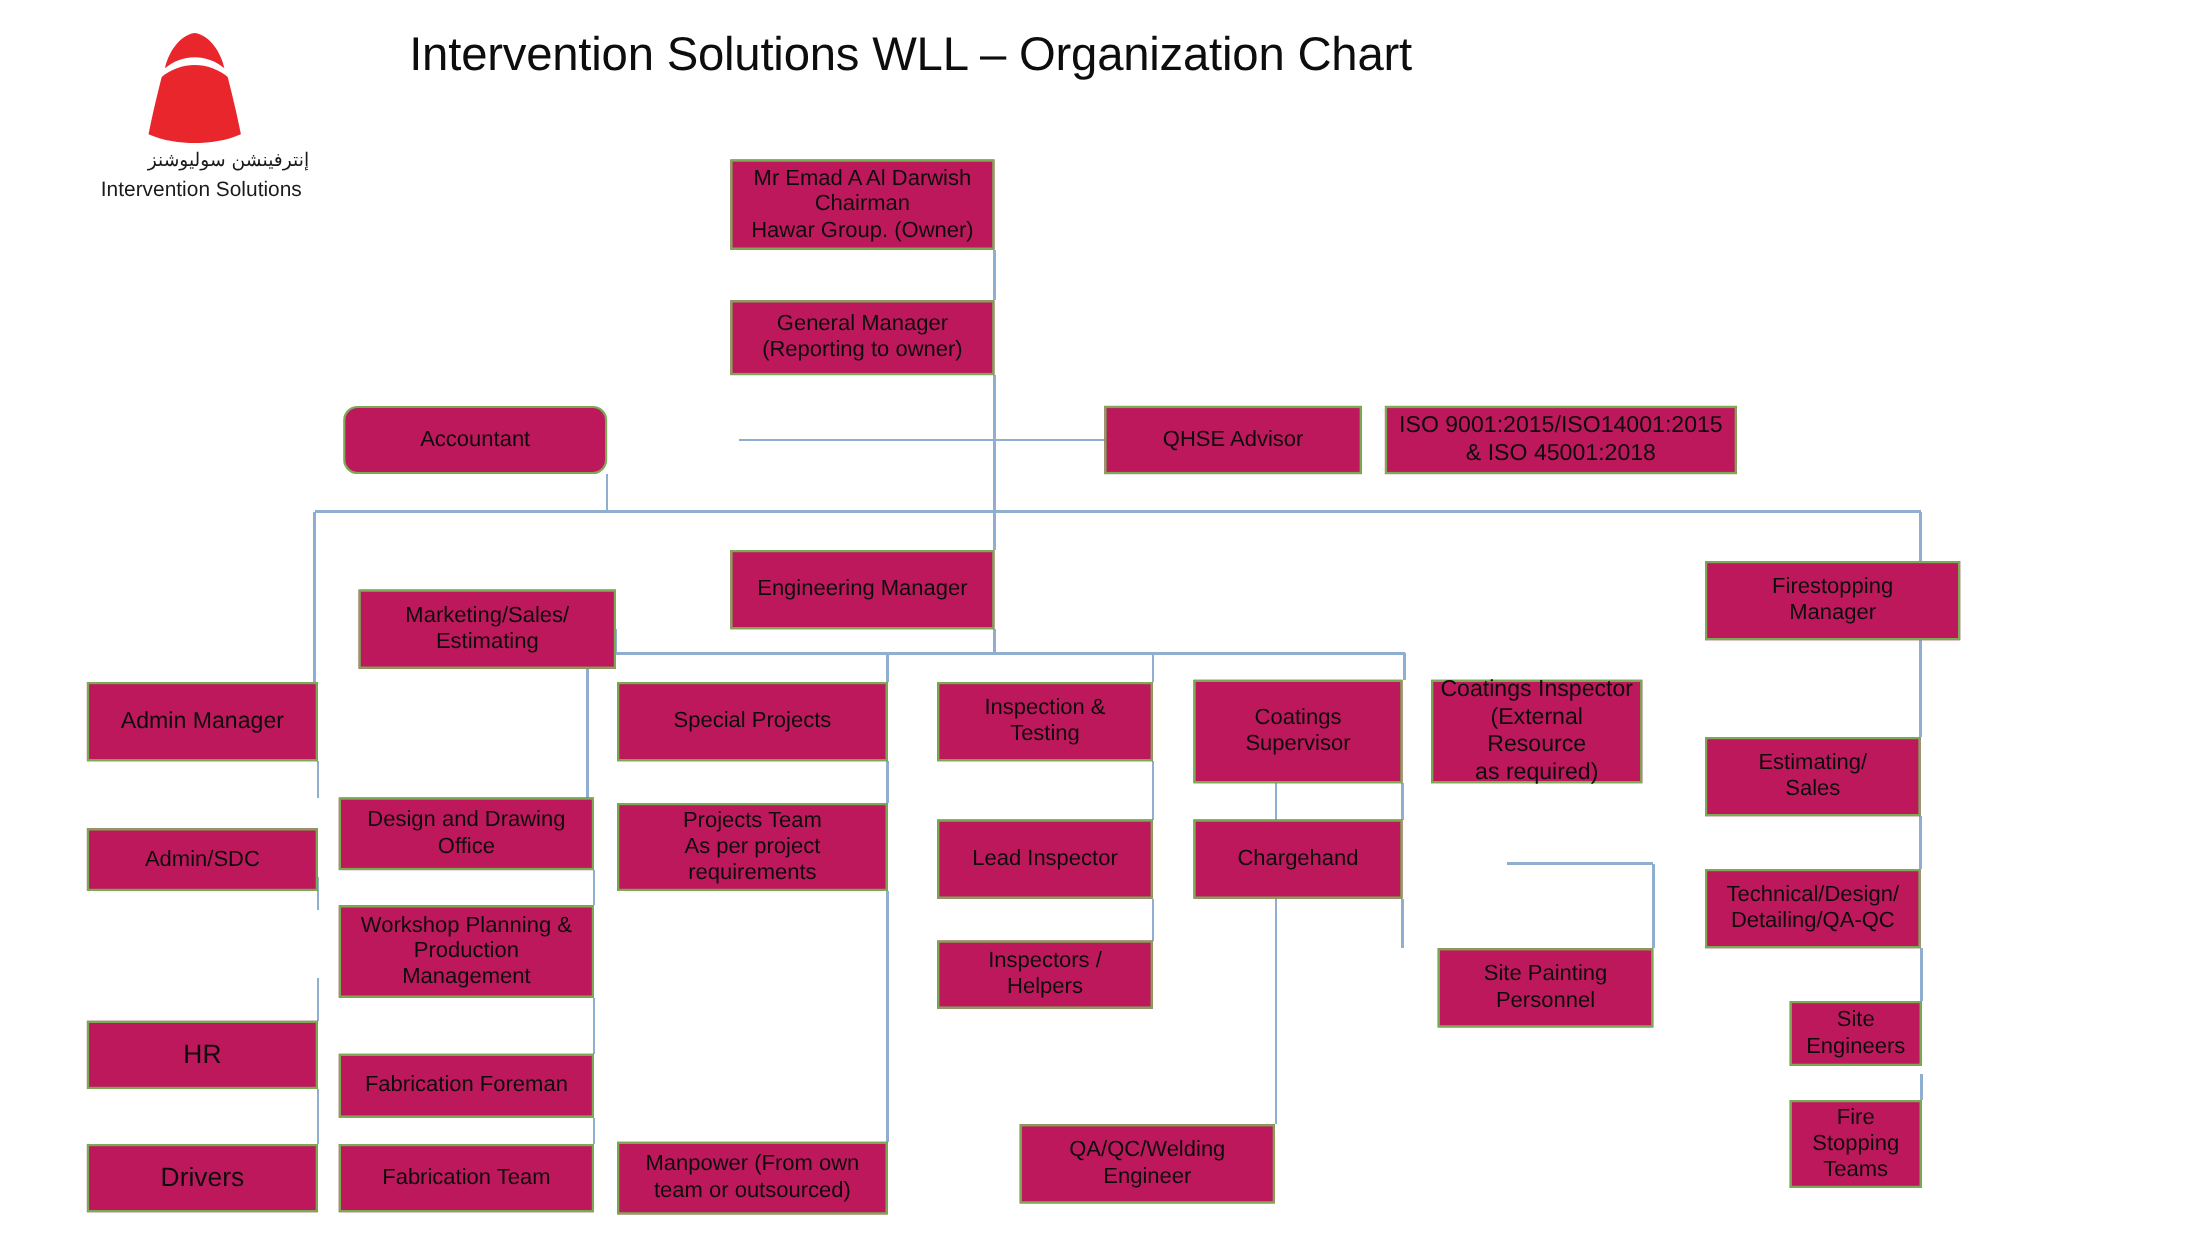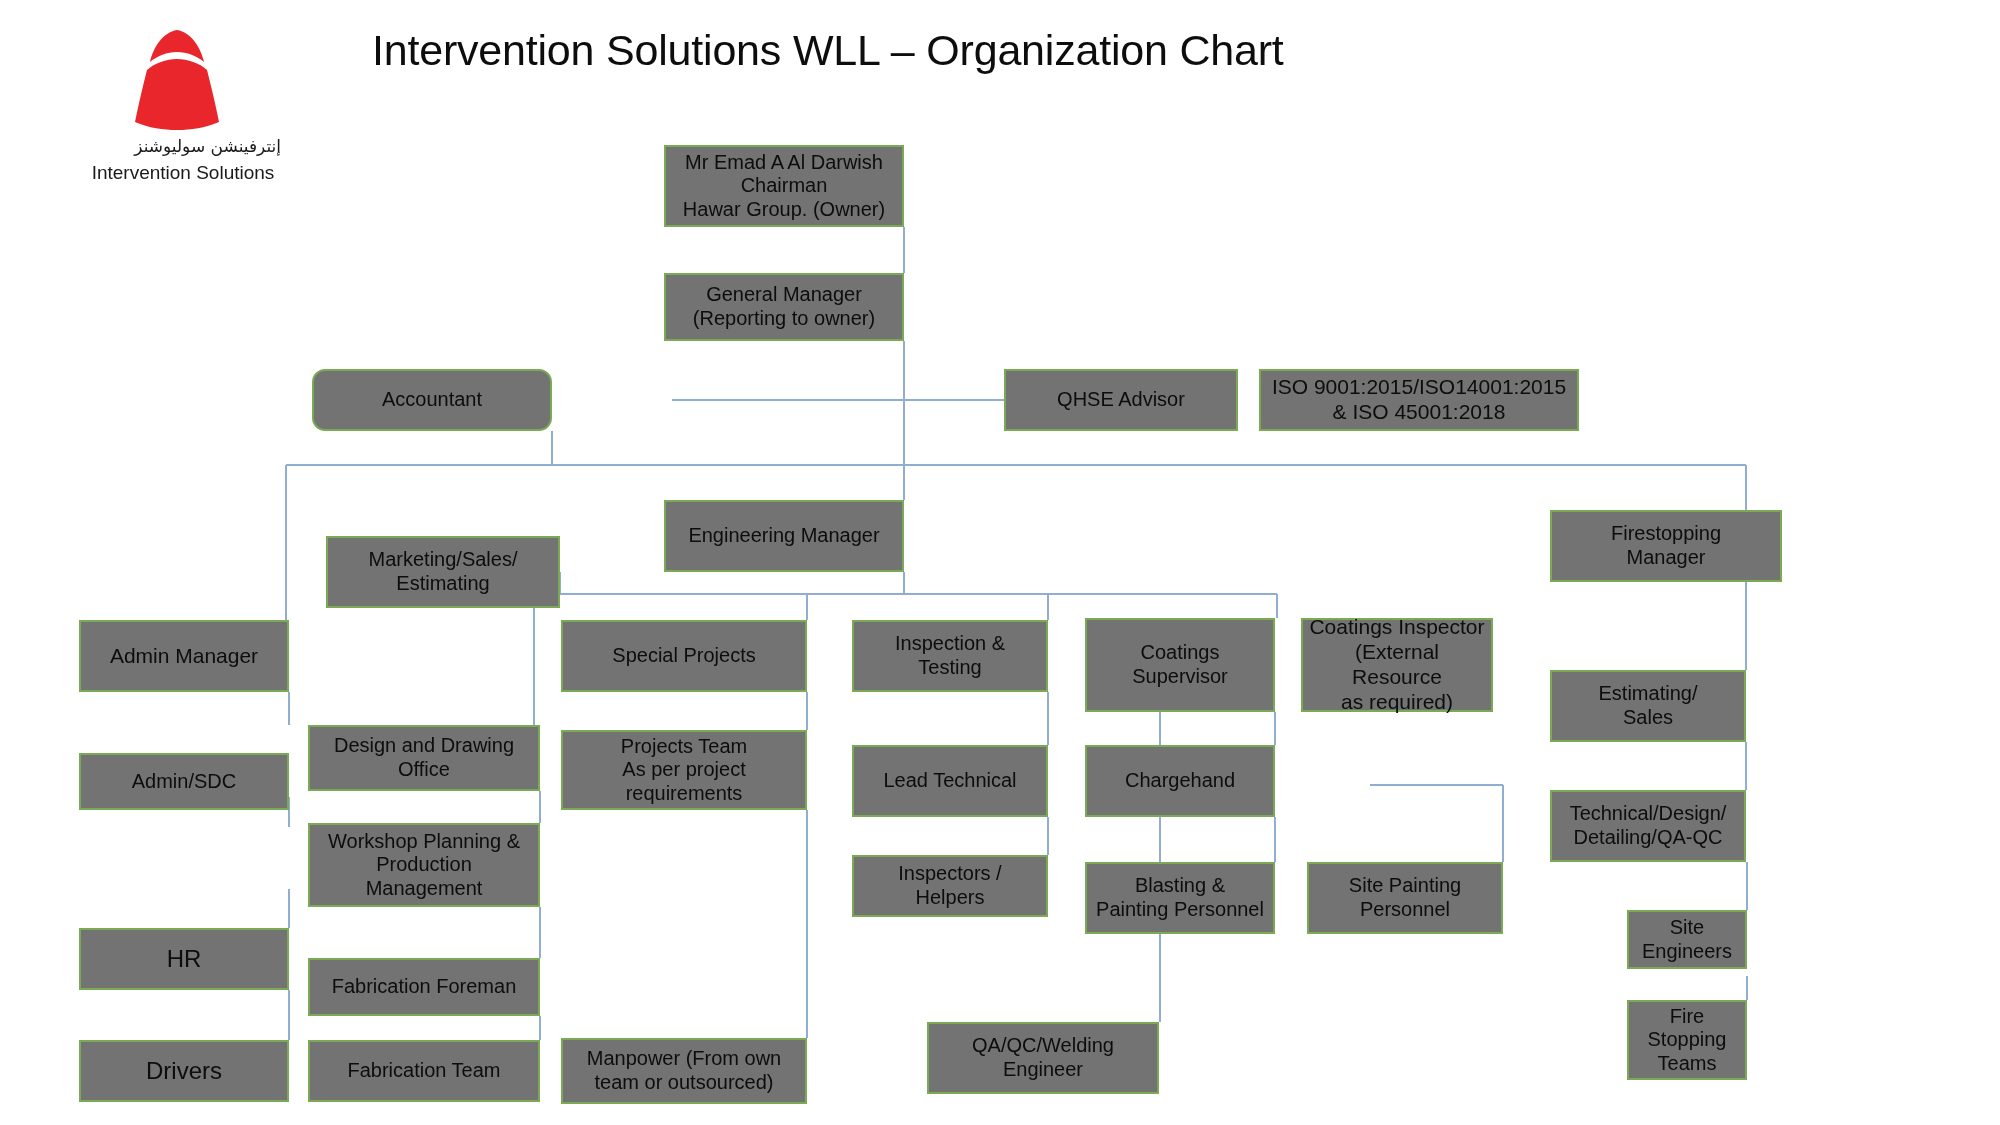--- a/index.html
+++ b/index.html
@@ -8,21 +8,21 @@
     width:2000px;height:1125px;
     background:#ffffff;
     font-family:"Liberation Sans","DejaVu Sans",sans-serif;
     overflow:hidden;
   }
   #wires{position:absolute;left:0;top:0;width:2000px;height:1125px;pointer-events:none;}
   .node{
     position:absolute;
     box-sizing:border-box;
     border:2.5px solid #7aab54;
-    background:#737373;
+    background:#be185d;
     display:flex;align-items:center;justify-content:center;
     text-align:center;
     color:#0d0d0d;
     line-height:1.18;
     white-space:pre-line;
     padding:2px 6px;
     font-size:20px;
     z-index:3;
   }
   .node.f21{font-size:21px;}
@@ -150,33 +150,31 @@
 Supervisor</div>
   <div class="node f21" style="left: 1301px; top: 618px; width: 192px; height: 94px;">Coatings Inspector
 (External Resource
 as required)</div>
   <div class="node" style="left: 79px; top: 753px; width: 210px; height: 57px;">Admin/SDC</div>
   <div class="node" style="left: 308px; top: 725px; width: 232px; height: 66px;">Design and Drawing
 Office</div>
   <div class="node" style="left: 561px; top: 730px; width: 246px; height: 80px;">Projects Team
 As per project
 requirements</div>
-  <div class="node" style="left: 852px; top: 745px; width: 196px; height: 72px;">Lead Technical</div>
+  <div class="node" style="left: 852px; top: 745px; width: 196px; height: 72px;">Lead Inspector</div>
   <div class="node" style="left: 1085px; top: 745px; width: 190px; height: 72px;">Chargehand</div>
   <div class="node" style="left: 308px; top: 823px; width: 232px; height: 84px;">Workshop Planning &amp;
 Production
 Management</div>
   <div class="node" style="left: 1550px; top: 670px; width: 196px; height: 72px;">Estimating/
 Sales</div>
   <div class="node" style="left: 1550px; top: 790px; width: 196px; height: 72px;">Technical/Design/
 Detailing/QA-QC</div>
   <div class="node" style="left: 852px; top: 855px; width: 196px; height: 62px;">Inspectors /
 Helpers</div>
-  <div class="node" style="left: 1085px; top: 862px; width: 190px; height: 72px;">Blasting &amp;
-Painting Personnel</div>
   <div class="node" style="left: 1307px; top: 862px; width: 196px; height: 72px;">Site Painting
 Personnel</div>
   <div class="node f24" style="left: 79px; top: 928px; width: 210px; height: 62px;">HR</div>
   <div class="node" style="left: 308px; top: 958px; width: 232px; height: 58px;">Fabrication Foreman</div>
   <div class="node" style="left: 1627px; top: 910px; width: 120px; height: 59px;">Site
 Engineers</div>
   <div class="node" style="left: 927px; top: 1022px; width: 232px; height: 72px;">QA/QC/Welding
 Engineer</div>
   <div class="node f24" style="left: 79px; top: 1040px; width: 210px; height: 62px;">Drivers</div>
   <div class="node" style="left: 308px; top: 1040px; width: 232px; height: 62px;">Fabrication Team</div>

